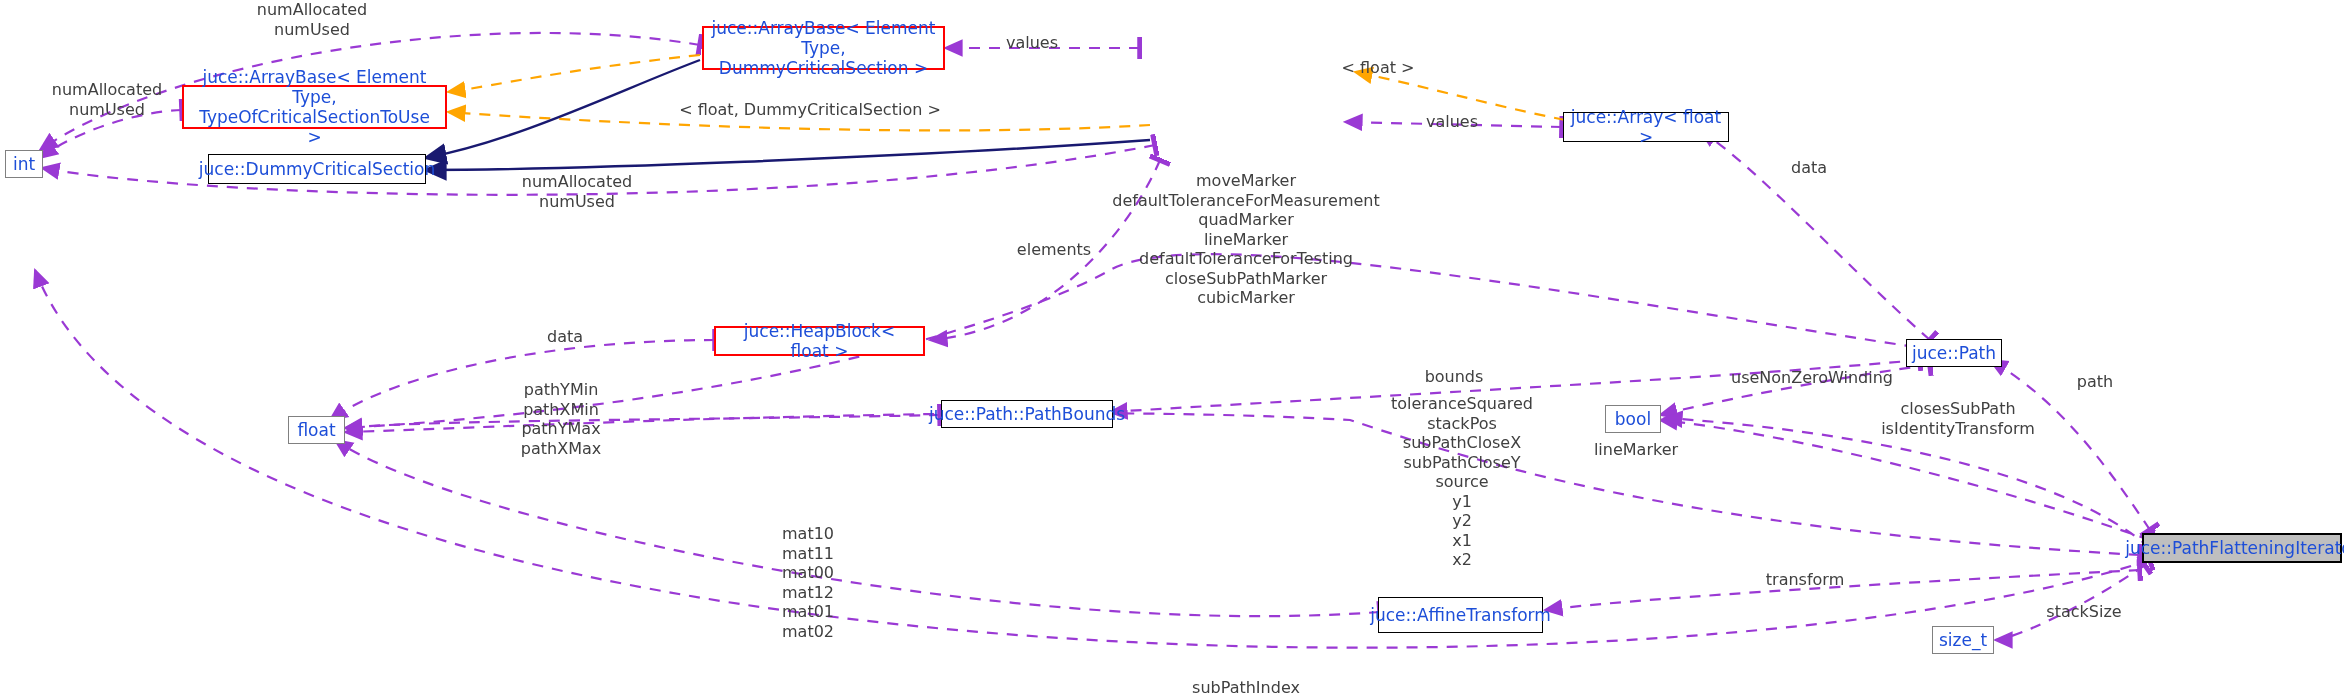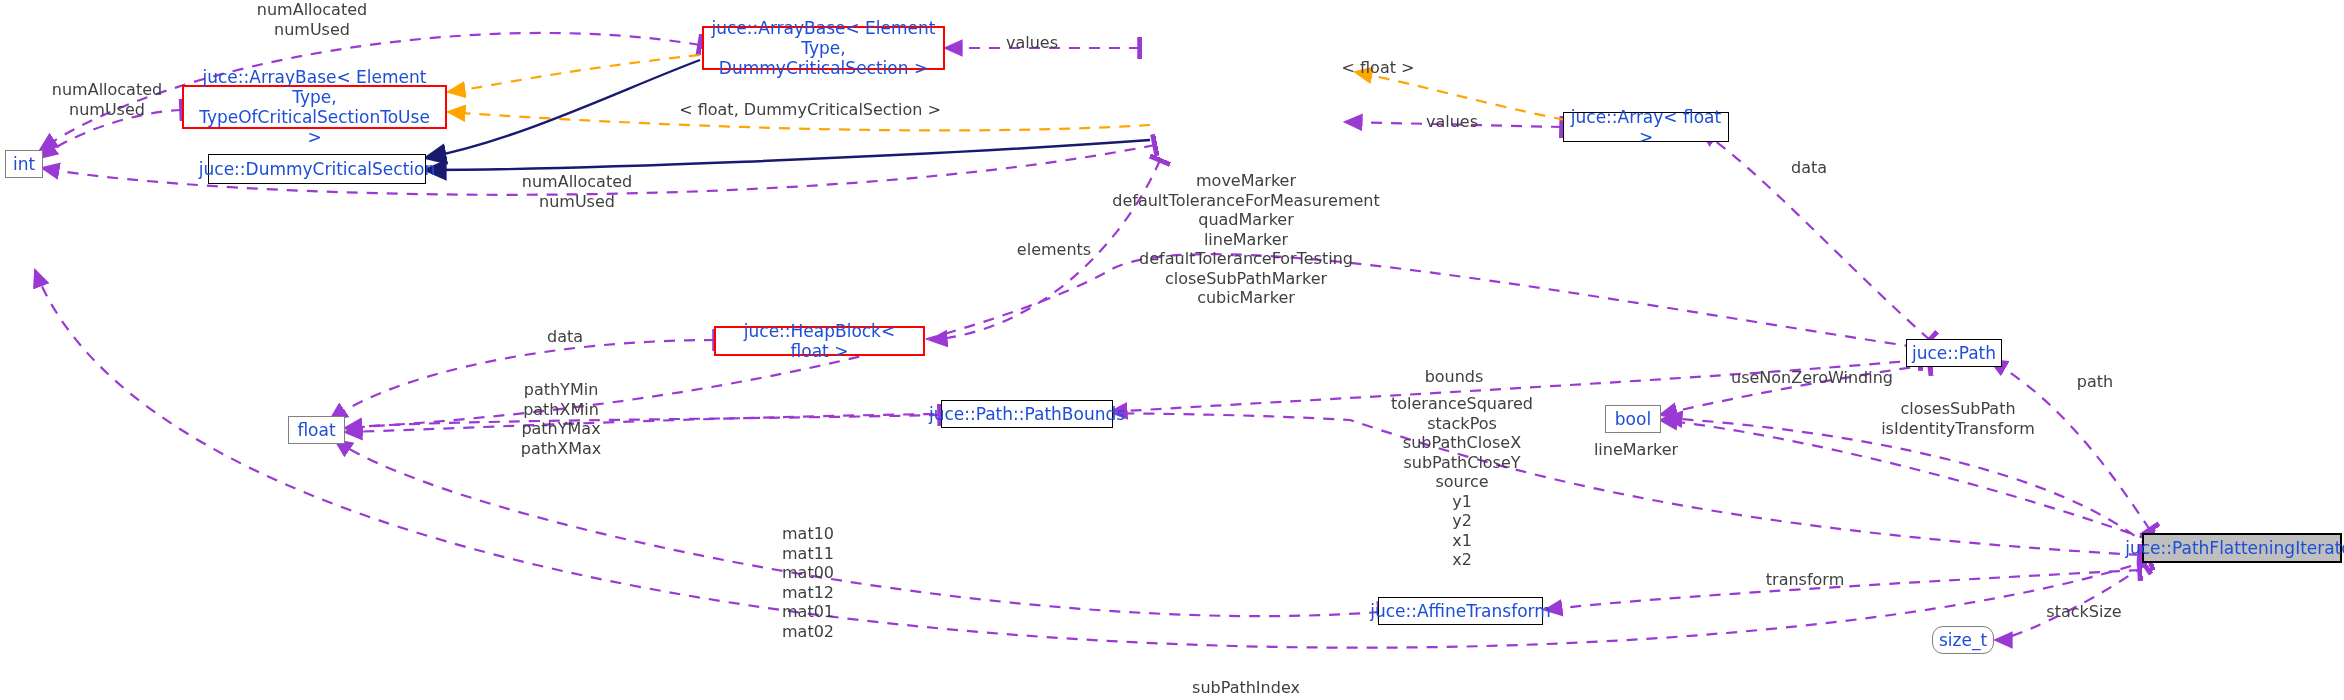--- a/index.html
+++ b/index.html
@@ -142,23 +142,23 @@
   <div class="node red" style="left:714px;top:326px;width:211px;height:30px;">juce::HeapBlock&lt; float &gt;</div>
 
   <div class="node grey-border" style="left:288px;top:416px;width:57px;height:28px;">float</div>
 
   <div class="node black" style="left:941px;top:400px;width:172px;height:28px;">juce::Path::PathBounds</div>
 
   <div class="node grey-border" style="left:1605px;top:405px;width:56px;height:28px;">bool</div>
 
   <div class="node black" style="left:1906px;top:339px;width:96px;height:28px;">juce::Path</div>
 
-  <div class="node black" style="left:1378px;top:597px;width:165px;height:28px;">juce::AffineTransform</div>
-
-  <div class="node grey-border" style="left:1932px;top:626px;width:62px;height:28px;border-radius:11px;">size_t</div>
+  <div class="node black" style="left:1378px;top:597px;width:165px;height:36px;">juce::AffineTransform</div>
+
+  <div class="node grey-border" style="left:1932px;top:626px;width:62px;height:28px;">size_t</div>
 
   <div class="node selected" style="left:2142px;top:533px;width:200px;height:30px;">juce::PathFlatteningIterator</div>
 
   <div class="elabel center" style="left:312px;top:0px;">numAllocated
 numUsed</div>
 
 
   <div class="elabel center" style="left:1032px;top:33px;">values</div>
 
   <div class="elabel center" style="left:1378px;top:58px;">&lt; float &gt;</div>

